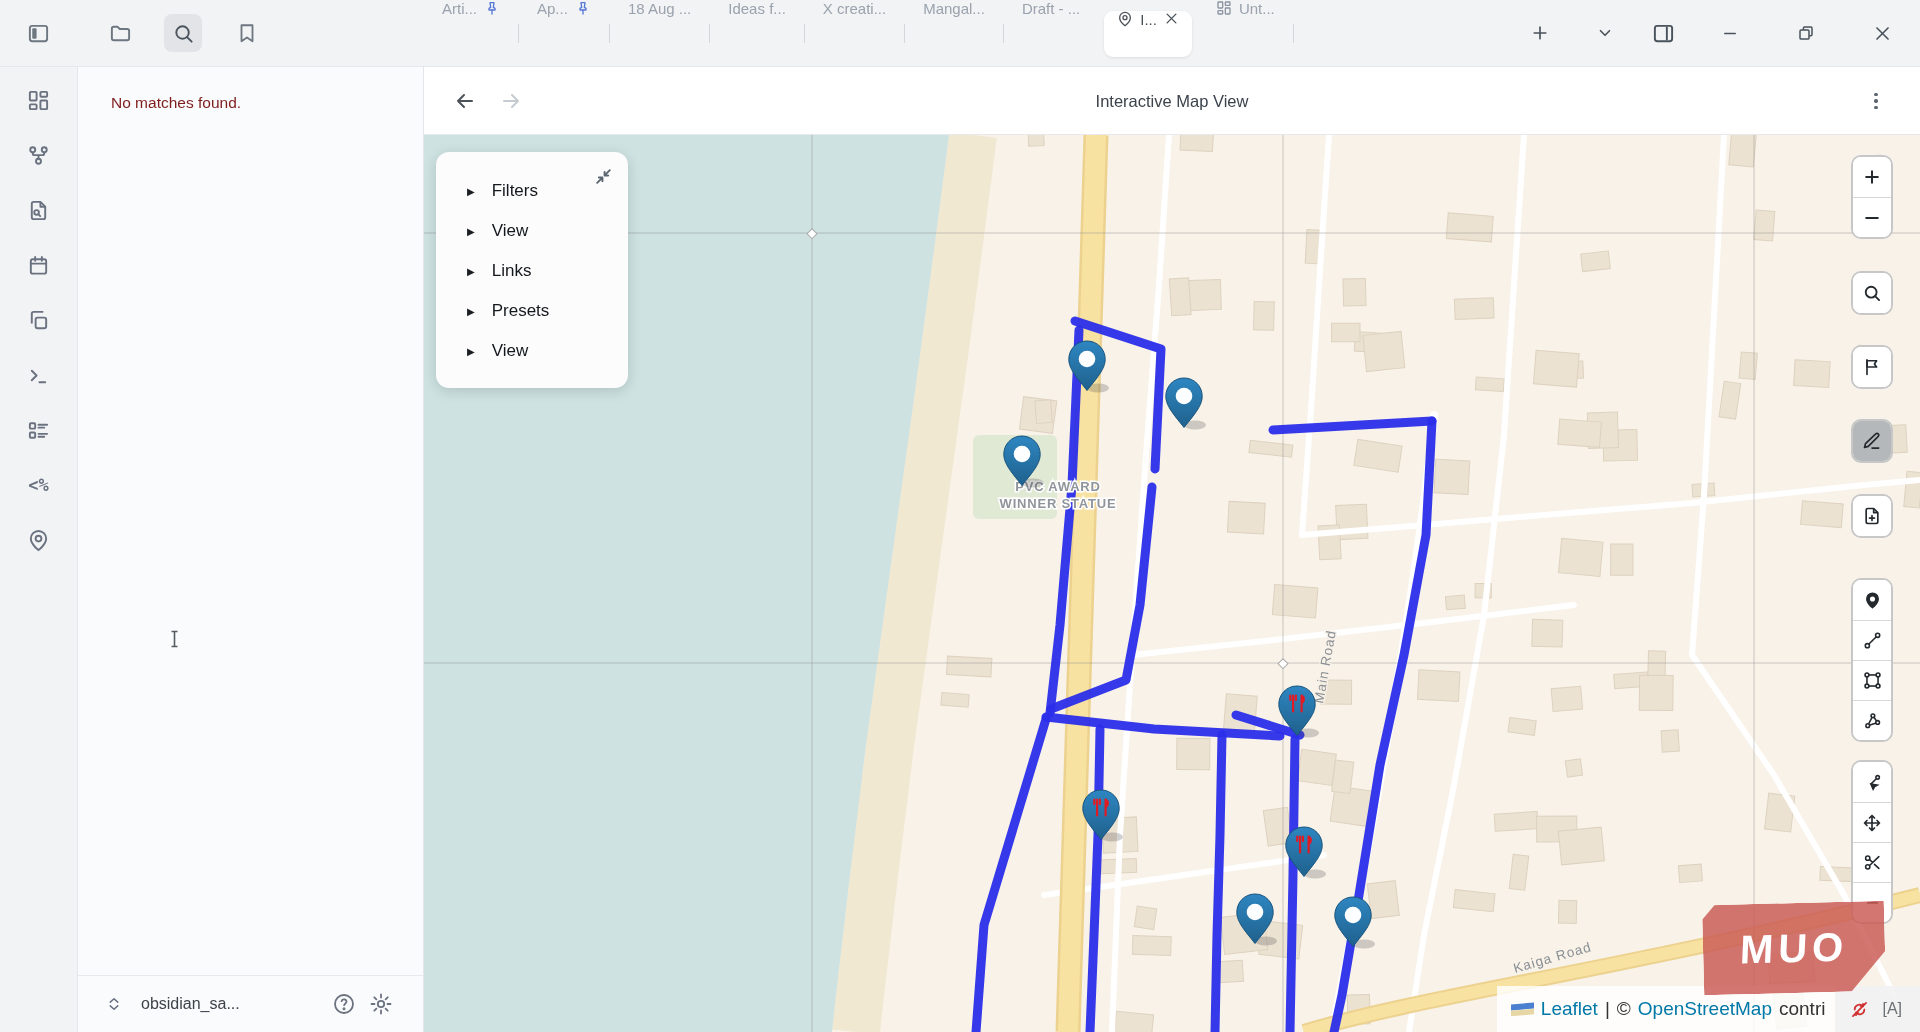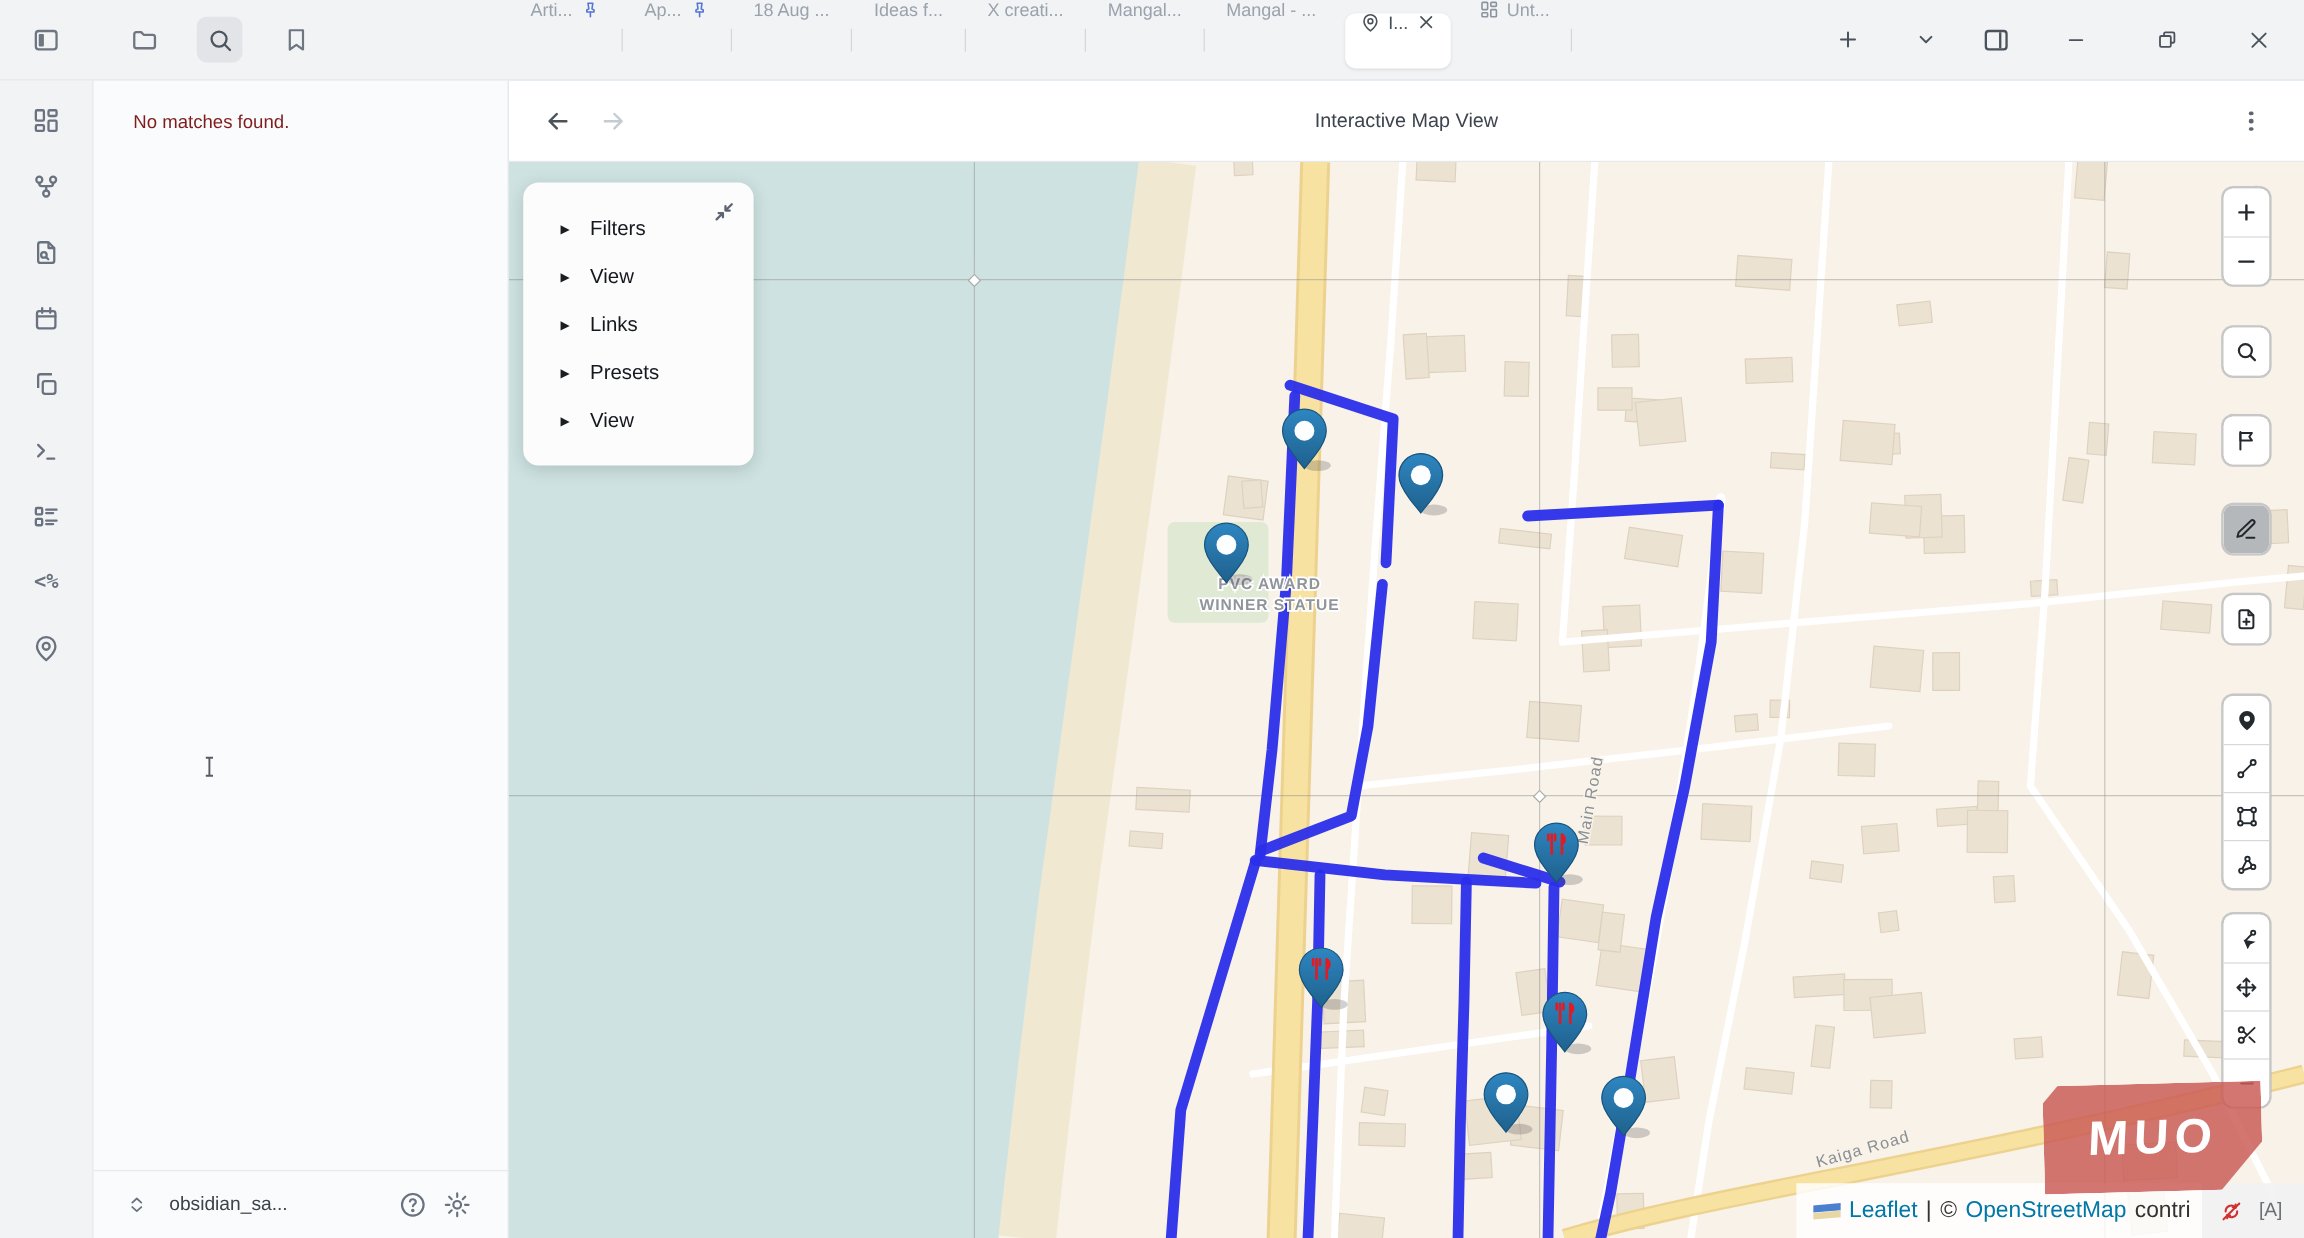--- a/index.html
+++ b/index.html
@@ -169,21 +169,21 @@
         <span class="tab-div"></span>
       <div class="tab">
           <span>X creati...</span>
         </div>
         <span class="tab-div"></span>
       <div class="tab">
           <span>Mangal...</span>
         </div>
         <span class="tab-div"></span>
       <div class="tab">
-          <span>Mangal - ...</span>
+          <span>Draft - ...</span>
         </div>
       <div class="tab active">
         <span class="gray-ic" style="color:#4a525a">
           <svg width="16" height="16" viewBox="0 0 24 24" fill="none" stroke="currentColor" stroke-width="2">
               <path d="M20 10c0 6-8 12-8 12s-8-6-8-12a8 8 0 0 1 16 0z"></path>
               <circle cx="12" cy="10" r="3"></circle>
             </svg>
         </span>
         <span>I...</span>
         <span style="color:#4a525a">

